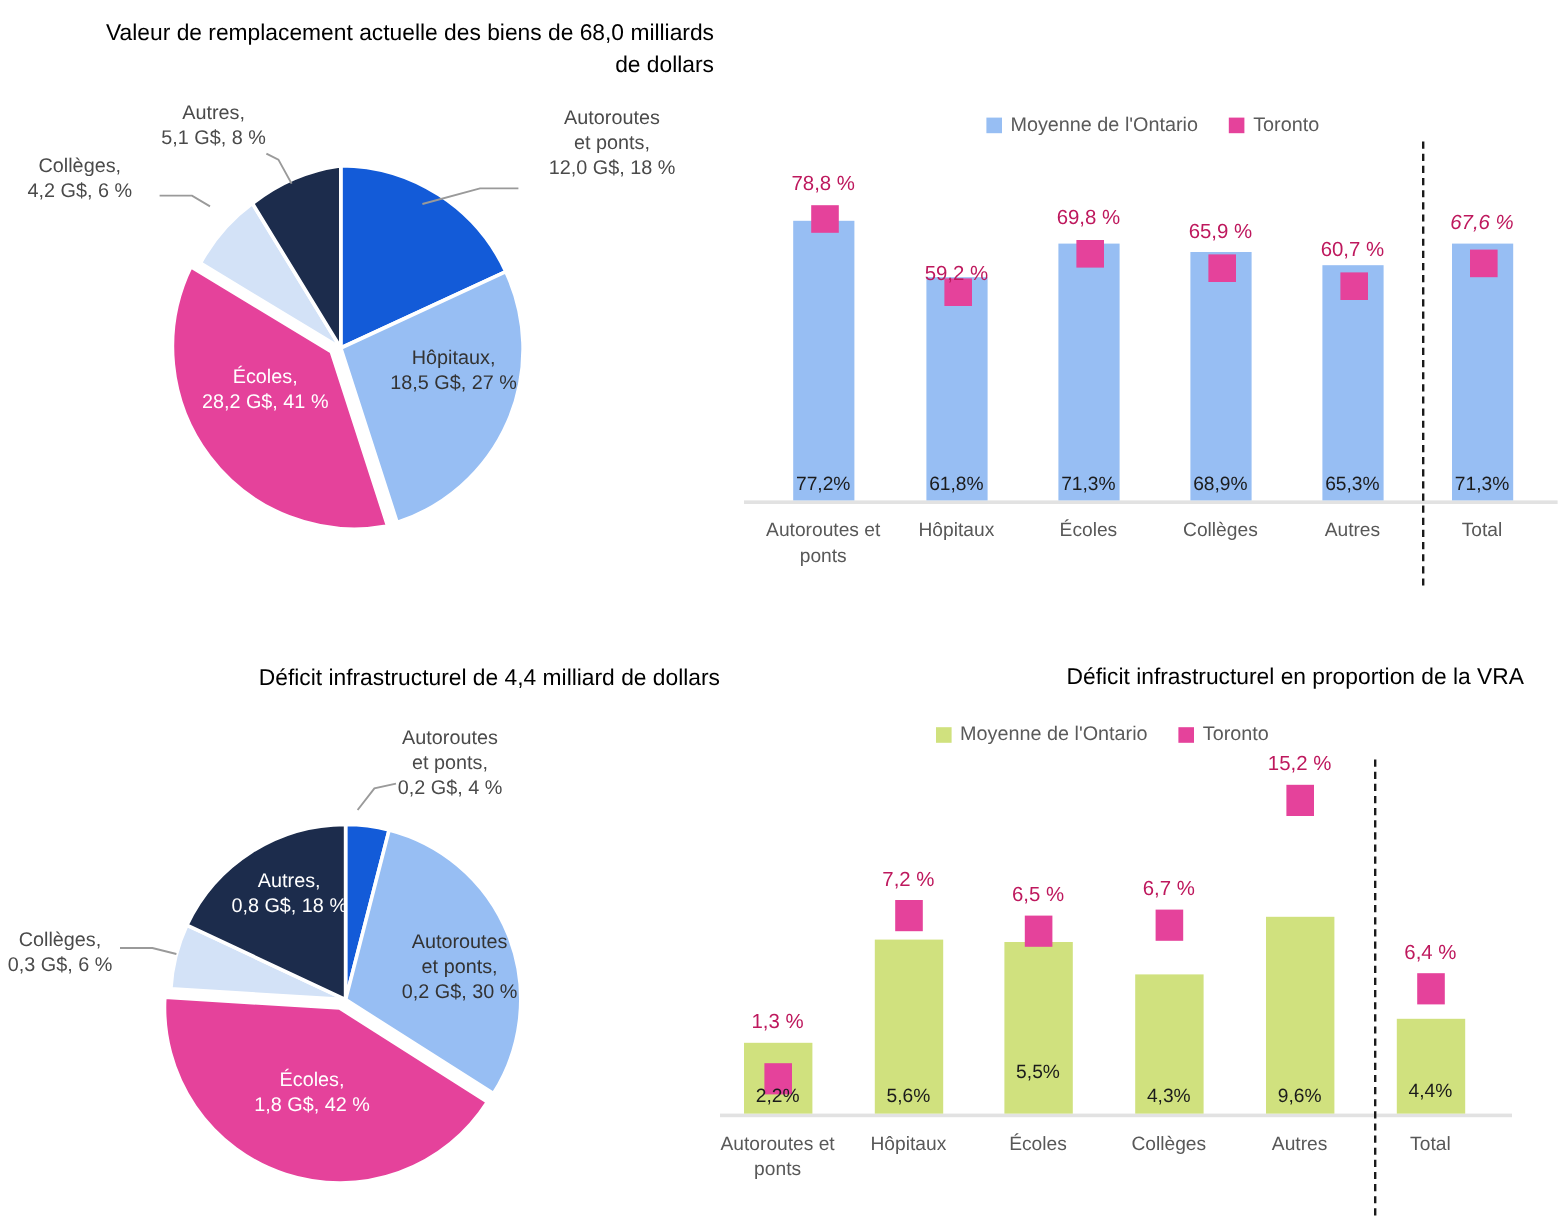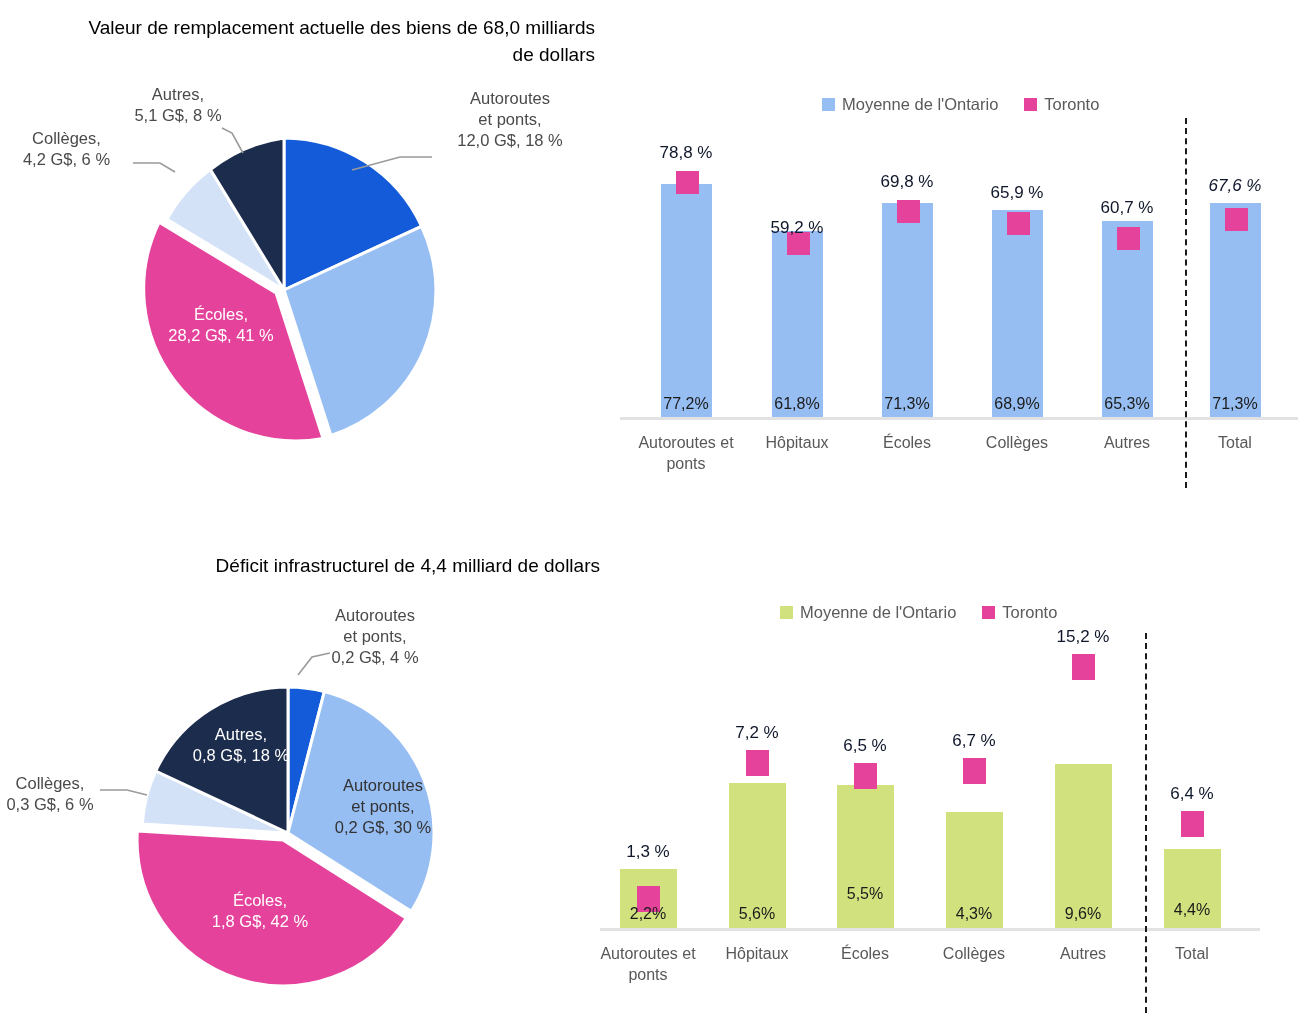--- a/index.html
+++ b/index.html
@@ -19,21 +19,21 @@
     position:absolute;font-size:16.5px;line-height:21px;color:#4a4a4a;
     text-align:center;white-space:pre-line;
   }
   .pie-label.inside-dark{color:#333333;}
   .pie-label.inside-white{color:#ffffff;}
   .axis-line{position:absolute;background:#e2e2e2;height:3px;}
   .divider{position:absolute;width:0;border-left:2.5px dashed #1a1a1a;}
   .bar{position:absolute;}
   .marker{position:absolute;}
   .val-top{
-    position:absolute;font-size:17px;color:#0f172a;text-align:center;
+    position:absolute;font-size:17px;color:#be185d;text-align:center;
     white-space:nowrap;font-weight:400;
   }
   .val-in{
     position:absolute;font-size:16px;color:#1b1b1b;text-align:center;
     white-space:nowrap;
   }
   .cat{
     position:absolute;font-size:16px;color:#585858;text-align:center;
     line-height:21px;white-space:pre-line;
   }
@@ -69,20 +69,22 @@
   <svg class="panel" style="left:0;top:0;width:600px;height:500px;pointer-events:none;">
     <polyline points="352,170 400,157 432,157" fill="none" stroke="#9a9a9a" stroke-width="1.6"></polyline>
     <polyline points="243,153 232,133 222,128" fill="none" stroke="#9a9a9a" stroke-width="1.6"></polyline>
     <polyline points="175,172 160,163 133,163" fill="none" stroke="#9a9a9a" stroke-width="1.6"></polyline>
   </svg>
 
   <div class="pie-label" style="left:430px;top:88px;width:160px;">Autoroutes
 et ponts,
 12,0 G$, 18 %</div>
 
+  <div class="pie-label inside-dark" style="left:298px;top:288px;width:160px;">Hôpitaux,
+18,5 G$, 27 %</div>
 
   <div class="pie-label inside-white" style="left:136px;top:304px;width:170px;">Écoles,
 28,2 G$, 41 %</div>
 
   <div class="pie-label" style="left:0px;top:128px;width:133px;">Collèges,
 4,2 G$, 6 %</div>
 
   <div class="pie-label" style="left:118px;top:84px;width:120px;">Autres,
 5,1 G$, 8 %</div>
 </div>
@@ -183,20 +185,21 @@
 
   <div class="pie-label" style="left:0px;top:268px;width:100px;">Collèges,
 0,3 G$, 6 %</div>
 
   <div class="pie-label inside-white" style="left:176px;top:219px;width:130px;">Autres,
 0,8 G$, 18 %</div>
 </div>
 
 <div class="panel" style="left:600px;top:505px;width:700px;height:510px;">
 
+  <div class="chart-title" style="left:70px;top:46px;width:560px;">Déficit infrastructurel en proportion de la VRA</div>
 
   <div class="legend" style="left:180px;top:98px;">
     <span class="legend-item">
       <span class="legend-swatch" style="background:#D0E17E;"></span>
       <span>Moyenne de l'Ontario</span>
     </span>
     <span class="legend-item">
       <span class="legend-swatch" style="background:#E5429B;"></span>
       <span>Toronto</span>
     </span>

